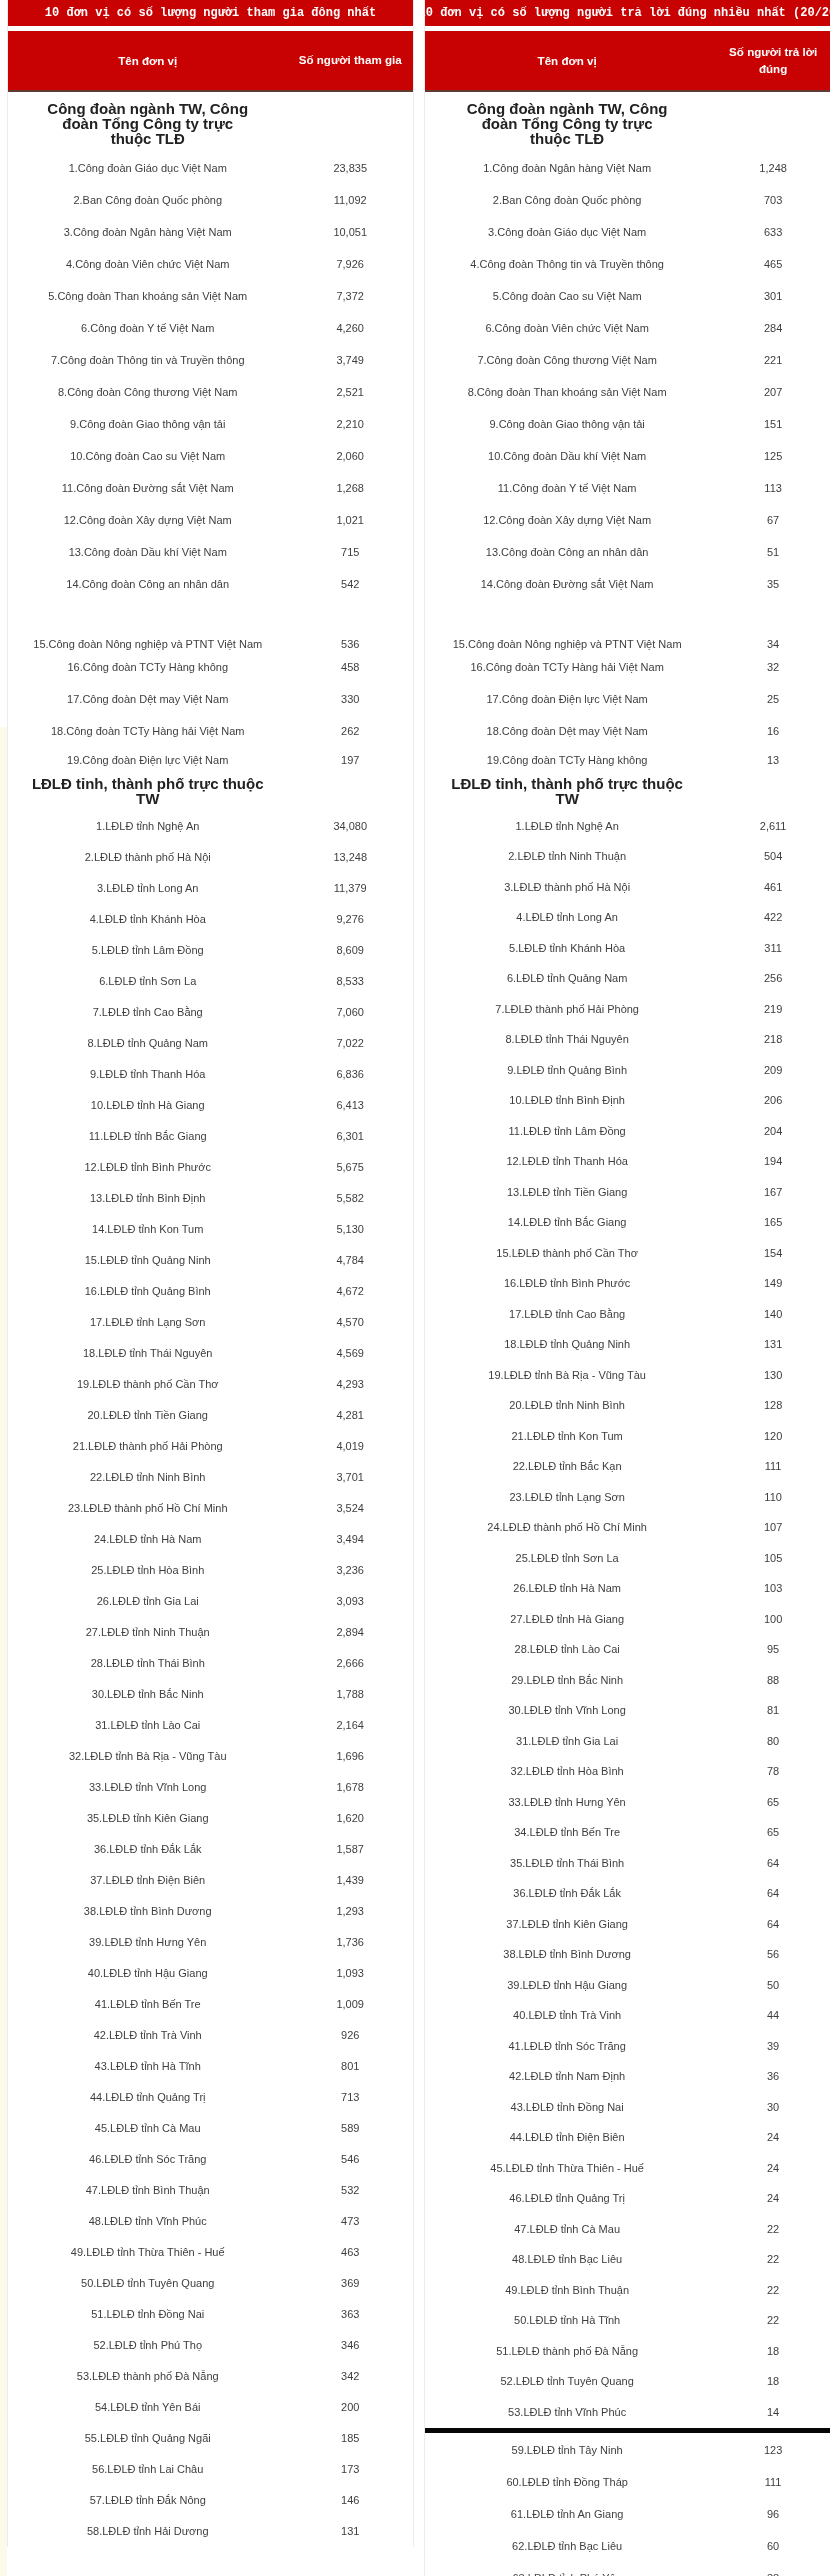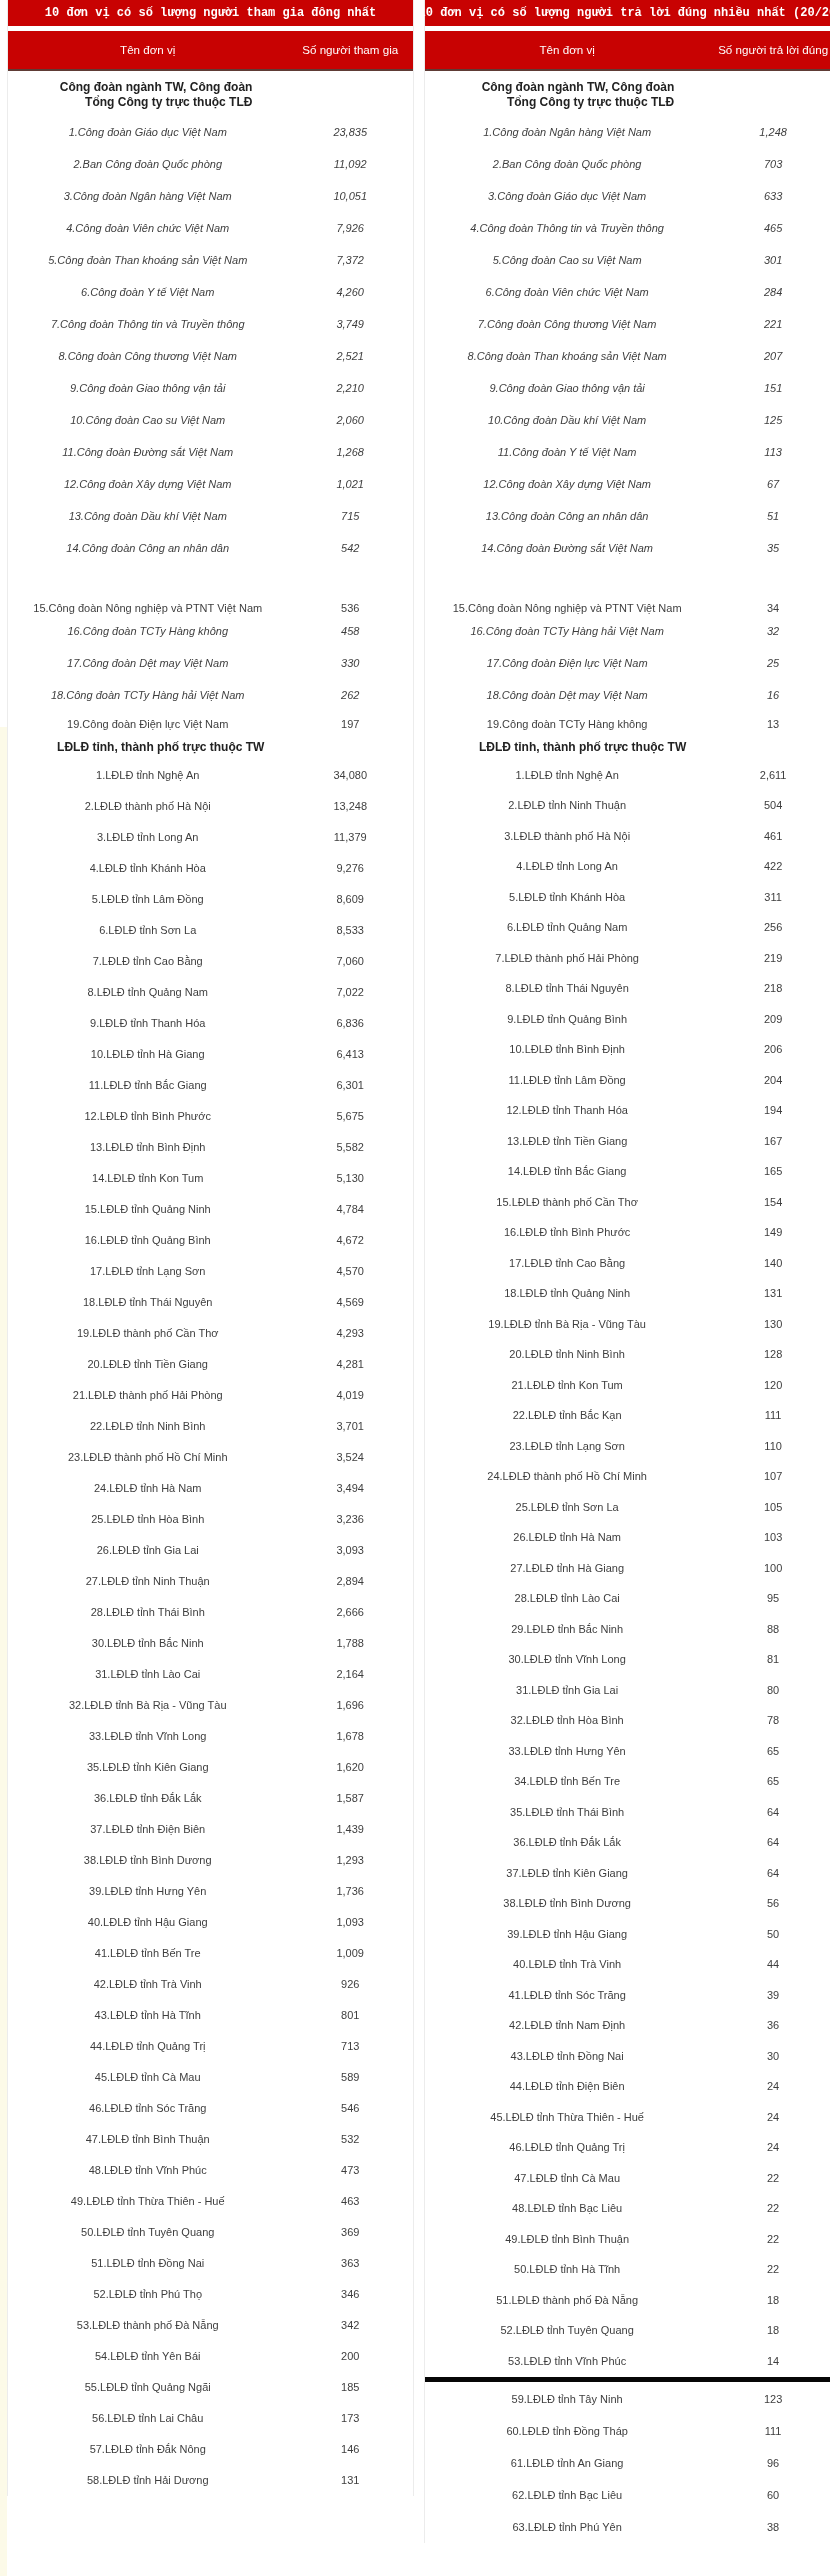--- a/index.html
+++ b/index.html
@@ -16,33 +16,33 @@
   html,body{background:#fff;}
   body{font-family:"Liberation Sans","DejaVu Sans",sans-serif;}
   .page{position:relative;width:830px;height:2576px;background:var(--page-bg);overflow:hidden;}
   .left-strip{position:absolute;left:0;top:727px;width:7px;height:1849px;background:var(--strip-yellow);}
   .tbl{position:absolute;top:0;border-left:0.6px solid var(--table-border);border-right:0.6px solid var(--table-border);background:#fff;}
   .tbl-left{left:7px;width:407px;}
   .tbl-right{left:424px;width:414px;}
   .tbl-title{height:26px;background:var(--header-red);color:#fff;font-weight:bold;font-size:12px;
     display:flex;align-items:center;justify-content:center;white-space:nowrap;font-family:Liberation Mono, monospace;}
   .title-gap{height:4.6px;background:#fff;}
-  .subhead{display:flex;background:var(--header-red);color:#fff;font-weight:normal;height:40px;
+  .subhead{display:flex;background:var(--header-red);color:#fff;font-weight:bold;height:61px;
     border-bottom:2.3px solid var(--header-border);}
   .subhead .name-h{width:69%;display:flex;align-items:center;justify-content:center;font-size:11.6px;}
   .subhead .val-h{width:31%;display:flex;align-items:center;justify-content:center;text-align:center;
     font-size:11.6px;line-height:17.4px;padding:0 5.8px;}
   .tbl-body{padding-top:9.3px;}
-  .sec-header{width:69%;text-align:right;font-weight:bold;font-size:12px;line-height:15px;
+  .sec-header{width:69%;text-align:center;font-weight:bold;font-size:15px;line-height:15px;
     color:var(--section-text);padding:0 35px;margin-bottom:5.8px;}
   .sec-header.sec2{margin-top:2.3px;margin-bottom:4.6px;padding:0 23px;}
   .row{display:flex;align-items:center;color:var(--body-text);font-size:11px;line-height:14px;}
   .row .name{width:69%;text-align:center;padding:0 23px;}
   .row .val{width:31%;text-align:center;padding:0 3.5px;}
-  .r-s1{height:32px;font-style:italic;}
+  .r-s1{height:32px;}
   .r-tall{height:51px;align-items:flex-end;}
   .r-short{height:27px;}
   .r-s2l{height:31px;}
   .r-s2r{height:30.5px;}
   .r-tail{height:32px;}
   .hidden-divider{height:5.8px;background:var(--divider-black);margin:0.6px 0;}
 </style>
 </head>
 <body>
 

